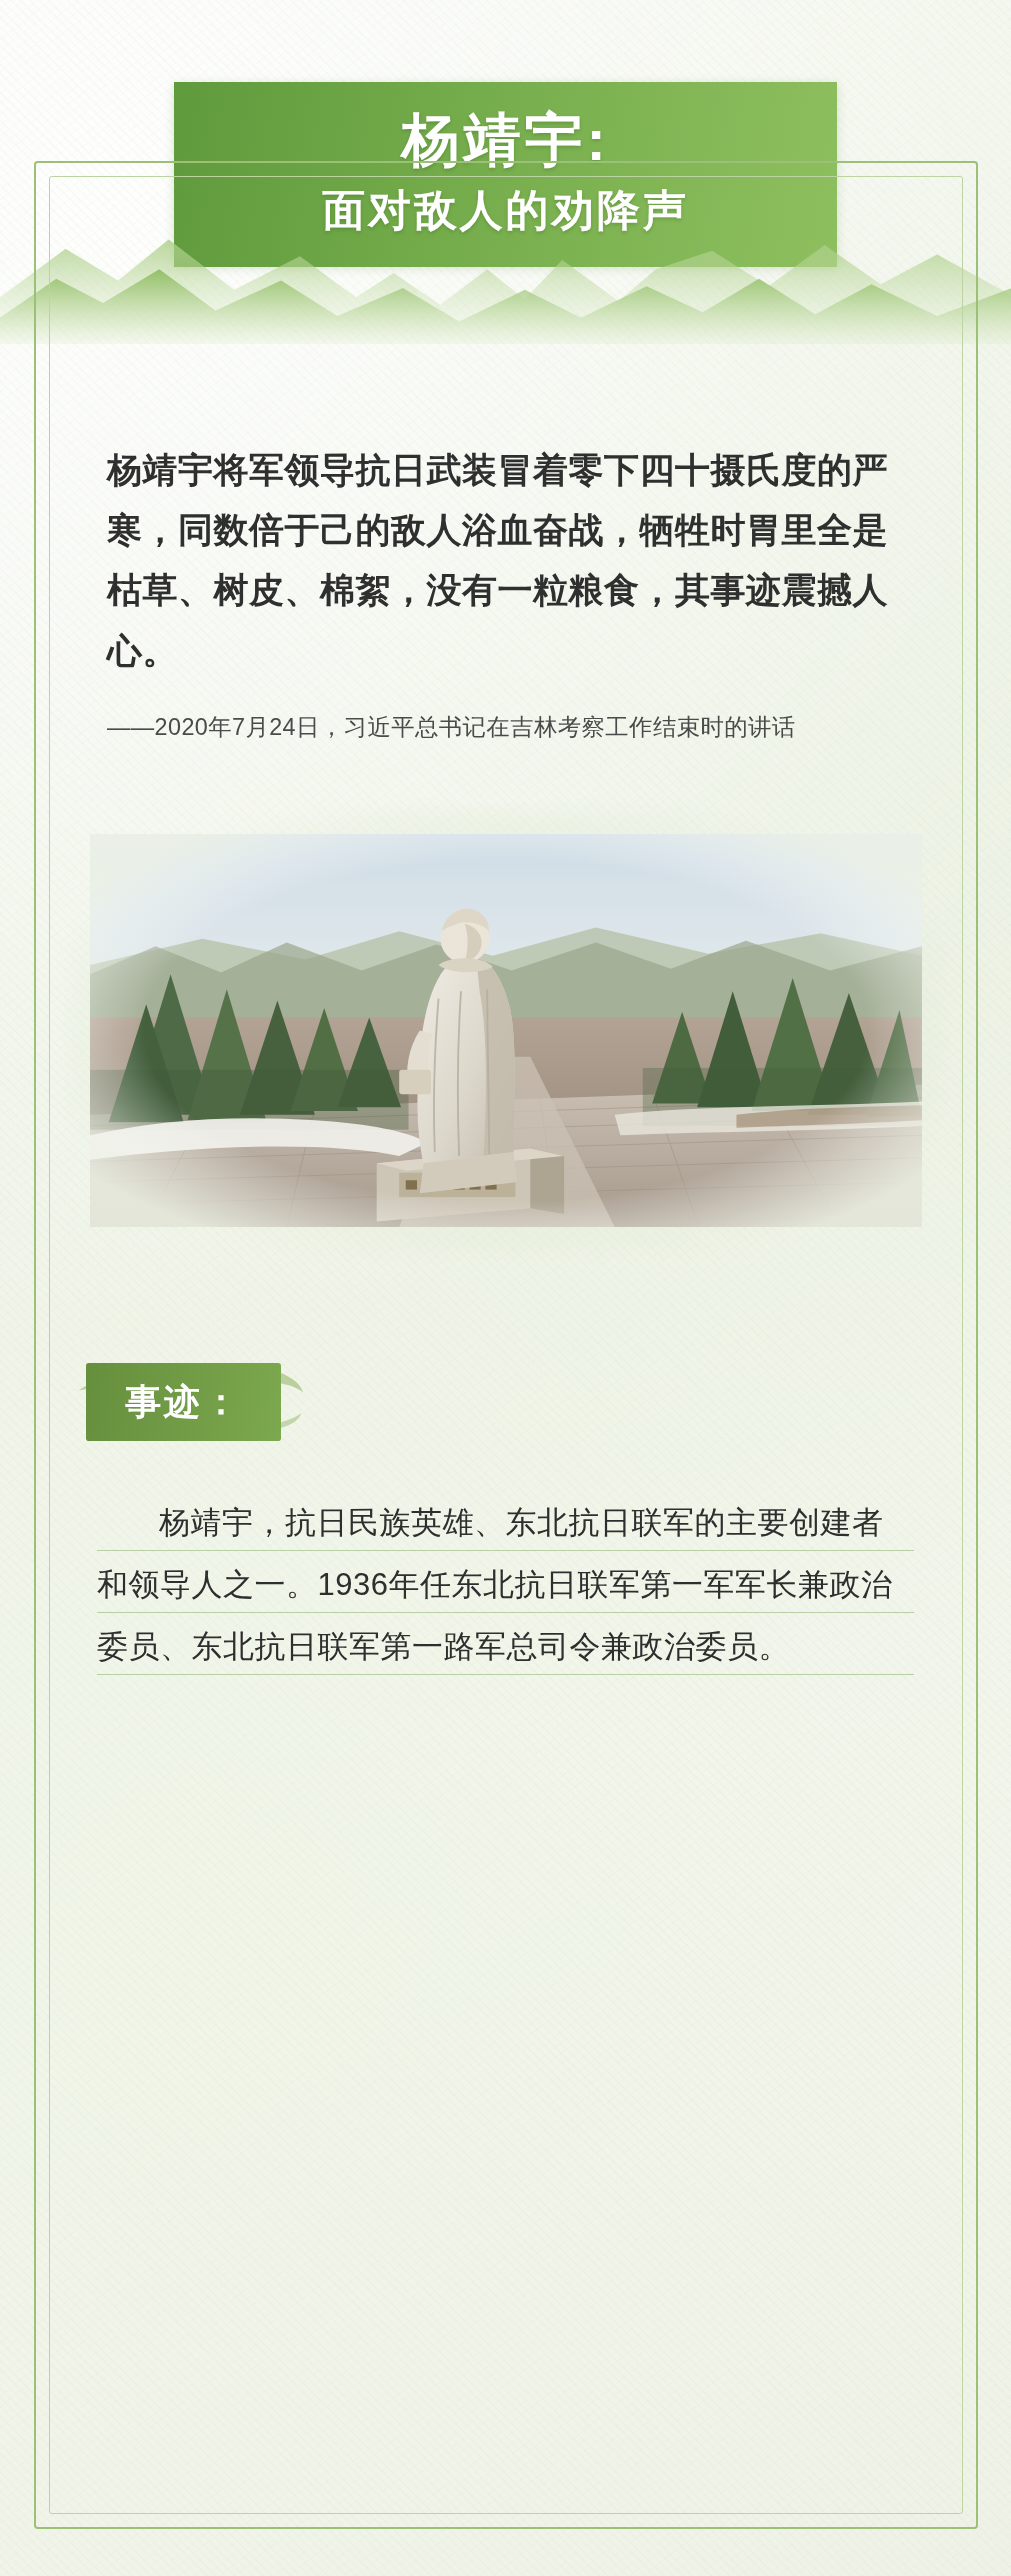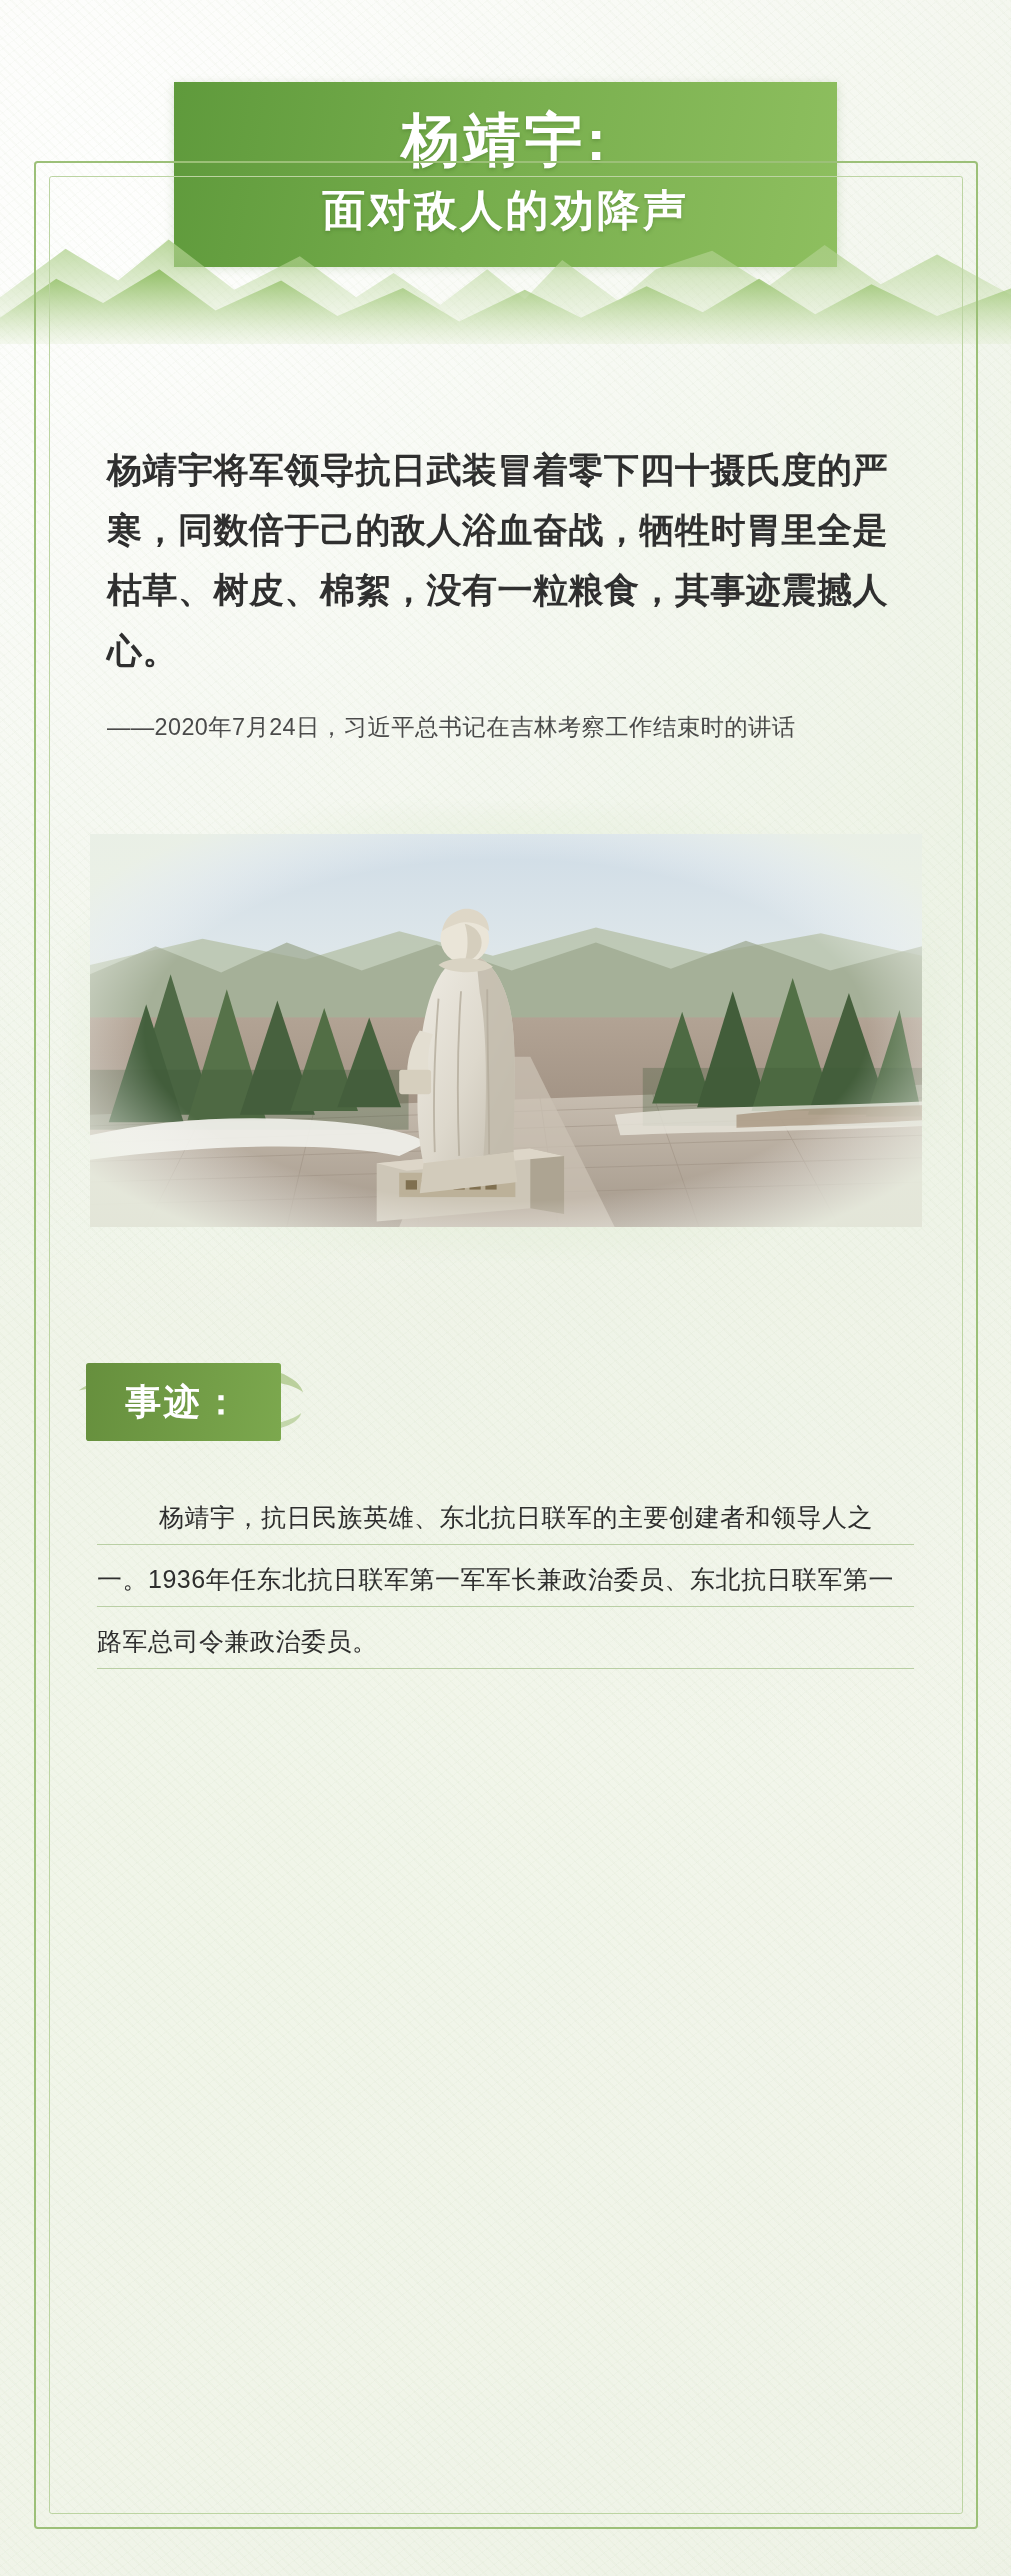--- a/index.html
+++ b/index.html
@@ -180,21 +180,21 @@
     pointer-events: none;
   }
 
   #deeds-body {
     position: absolute;
     left: 97px;
     top: 1461px;
     width: 817px;
   }
   .deed-para {
-    font-size: 25px;
+    font-size: 31px;
     line-height: 62px;
     color: #2e2e2e;
     text-indent: 62px;
     letter-spacing: 0.5px;
     background-image: linear-gradient(to bottom, transparent 0px, transparent 58px, #b9cfa4 58px, #b9cfa4 59px, transparent 59px);
     background-size: 100% 62px;
   }
 </style>
 </head>
 <body>

